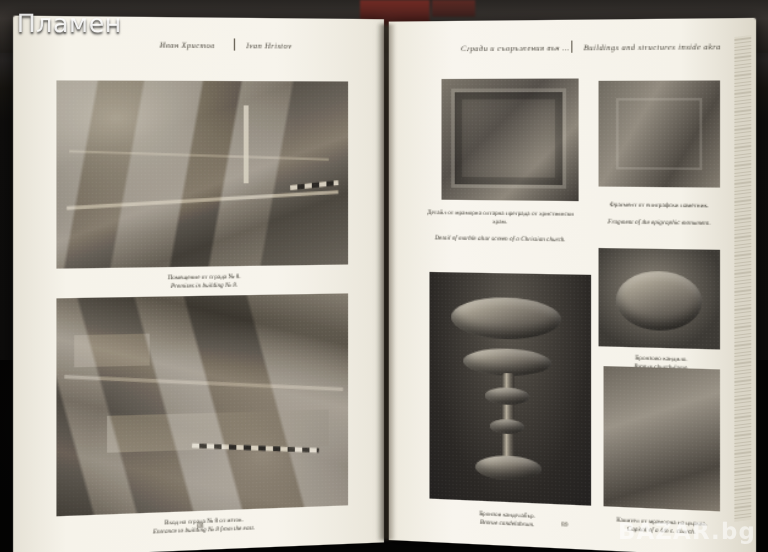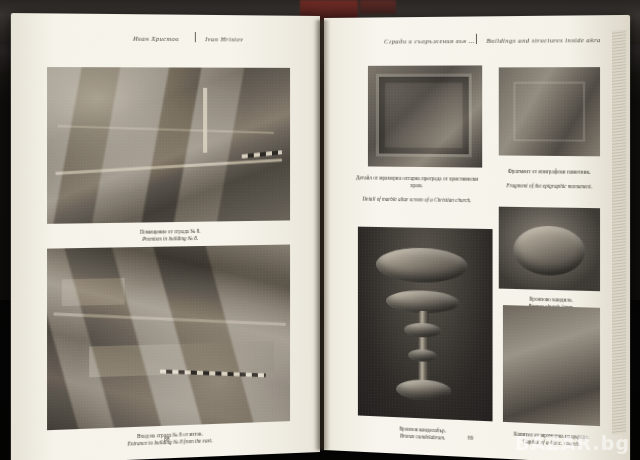--- a/index.html
+++ b/index.html
@@ -345,15 +345,16 @@
       <div class="cap" style="left:160px; top:404px; width:124px;">Капител от мраморна на църква.</div>
       <div class="cap it" style="left:160px; top:411px; width:124px;">Capital of a 4th c. church.</div>
 
       <div class="folio" style="left:142px;">89</div>
     </div>
 
     <div class="gutter"></div>
     <div class="page-edge-stack"></div>
   </div>
 
+  <div class="wm-plamen">Пламен</div>
   <div class="wm-bazar">BAZAR.bg</div>
 
 </div>
 
 </body></html>

